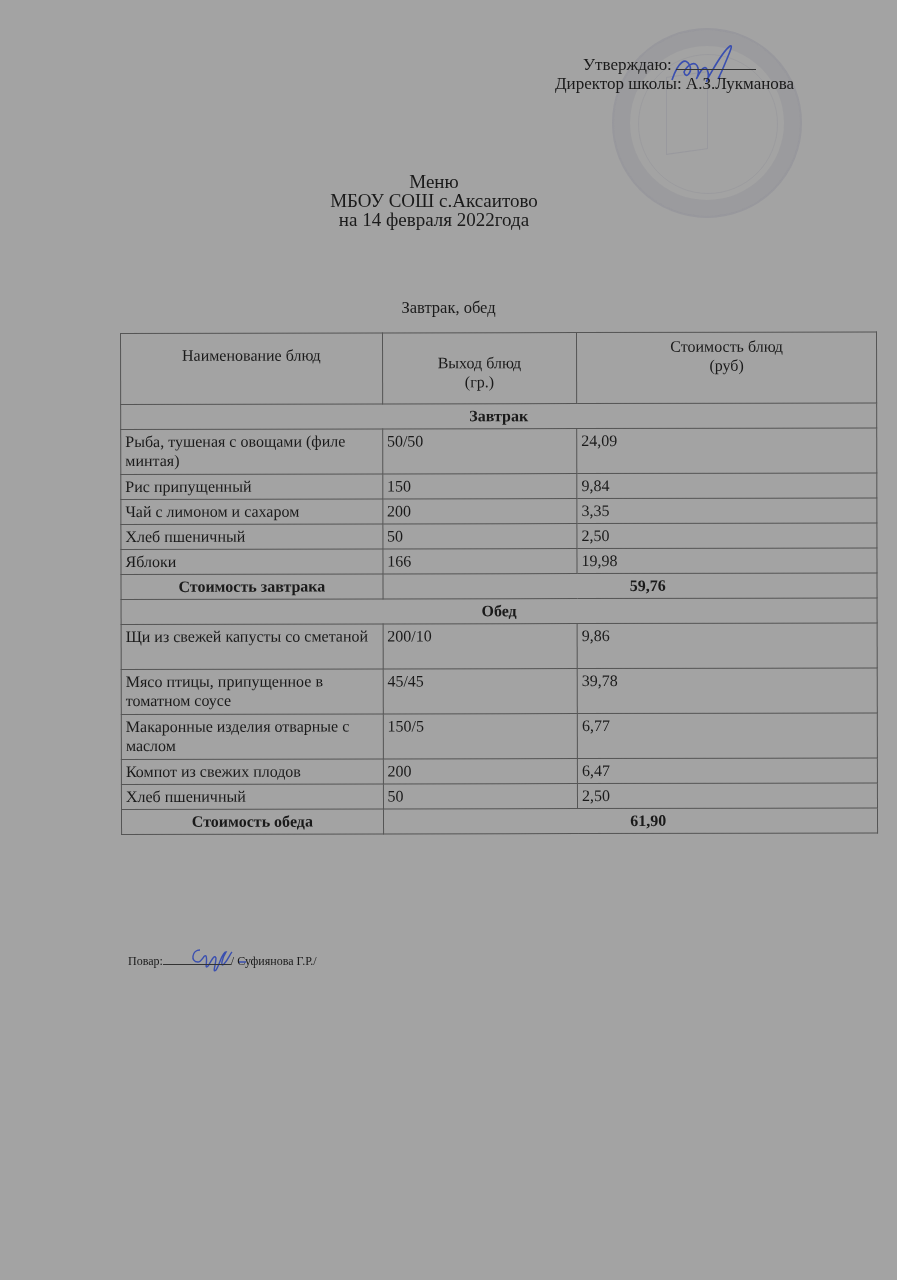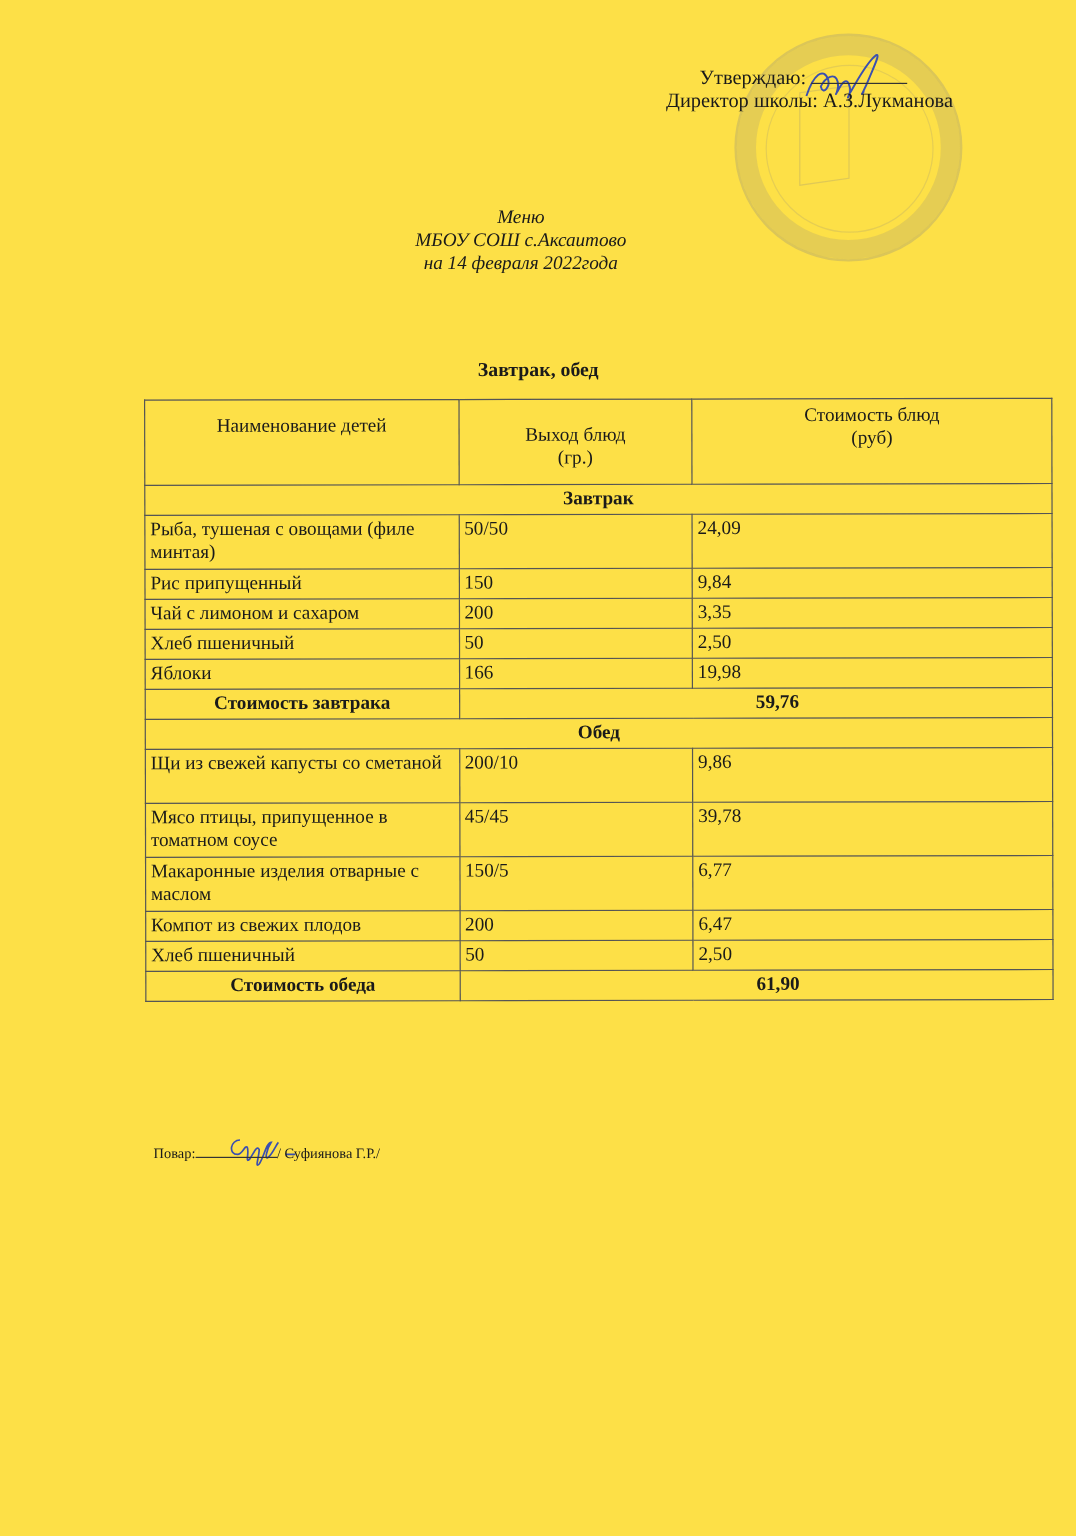--- a/index.html
+++ b/index.html
@@ -1,38 +1,38 @@
 <!DOCTYPE html>
 <html><head>
 <meta charset="utf-8">
 <style>
   html, body { margin:0; padding:0; background:#ffffff; }
   body { width:897px; height:1280px; position:relative; overflow:hidden;
          font-family:"Liberation Serif","DejaVu Serif",serif; color:#1a1a1a; }
-  .page { position:absolute; inset:0; background:#fde047; }
+  .page { position:absolute; inset:0; background:#a3a3a3; }
 
   
   .stamp { position:absolute; left:612px; top:28px; width:186px; height:186px;
            border-radius:50%; border:2px solid rgba(120,120,140,0.25);
            box-shadow: inset 0 0 0 14px rgba(255,255,255,0), inset 0 0 0 16px rgba(120,120,140,0.18); }
   .stamp-inner { position:absolute; left:24px; top:24px; width:138px; height:138px; border-radius:50%;
            border:1px solid rgba(120,120,140,0.18); }
   .stamp-book { position:absolute; left:52px; top:44px; width:40px; height:76px;
            border:1px solid rgba(120,120,140,0.22); transform:skewY(-8deg); }
 
   .approve { position:absolute; left:555px; top:55px; font-size:17px; line-height:20px; }
   .approve .line1 { position:absolute; left:28px; top:0; white-space:nowrap; }
   .approve .line2 { position:absolute; left:0; top:19px; white-space:nowrap; }
   .sig-line { display:inline-block; width:80px; border-bottom:1px solid #333; height:14px; vertical-align:baseline; margin-left:4px; }
   .director-sig { position:absolute; left:664px; top:42px; width:80px; height:46px; }
 
-  .title { position:absolute; left:0; width:868px; text-align:center; font-size:16px; line-height:19px;font-style:italic; }
+  .title { position:absolute; left:0; width:868px; text-align:center; font-size:19px; line-height:19px; }
   .title div { white-space:nowrap; }
   .section-title { position:absolute; left:0; width:897px; top:298px; text-align:center;
-                   font-weight:bold; font-size:16.5px; }
+                   font-weight:normal; font-size:16.5px; }
 
   table.menu { position:absolute; left:120px; top:333px; width:757px; border-collapse:collapse;
                font-size:16px; transform:rotate(-0.12deg); transform-origin:left top; }
   table.menu td, table.menu th { border:1px solid #555; padding:2px 4px; vertical-align:top; line-height:19px; }
   table.menu th { font-weight:normal; text-align:center; vertical-align:top; padding-top:12px; height:48px; }
   .c1 { width:253px; } .c2 { width:188px; } .c3 { width:290px; }
   tr.section td { text-align:center; font-weight:bold; height:20px; }
   tr.item td { height:20px; }
   tr.item.tall td { height:40px;margin-top:43px; }
   tr.total td { font-weight:bold; height:20px;text-align:center; }
@@ -73,21 +73,21 @@
   <div class="section-title">Завтрак, обед</div>
 
   <table class="menu">
     <colgroup>
         <col class="c1">
         <col class="c2">
         <col class="c3">
       </colgroup>
     <tbody>
         <tr>
-      <th><span>Наименование детей</span></th>
+      <th><span>Наименование блюд</span></th>
       <th style="padding-top:20px;">
         <div>Выход блюд</div>
         <div>(гр.)</div>
       </th>
       <th style="padding-top:4px;">
         <div>Стоимость блюд</div>
         <div>(руб)</div>
       </th>
     </tr>
 

